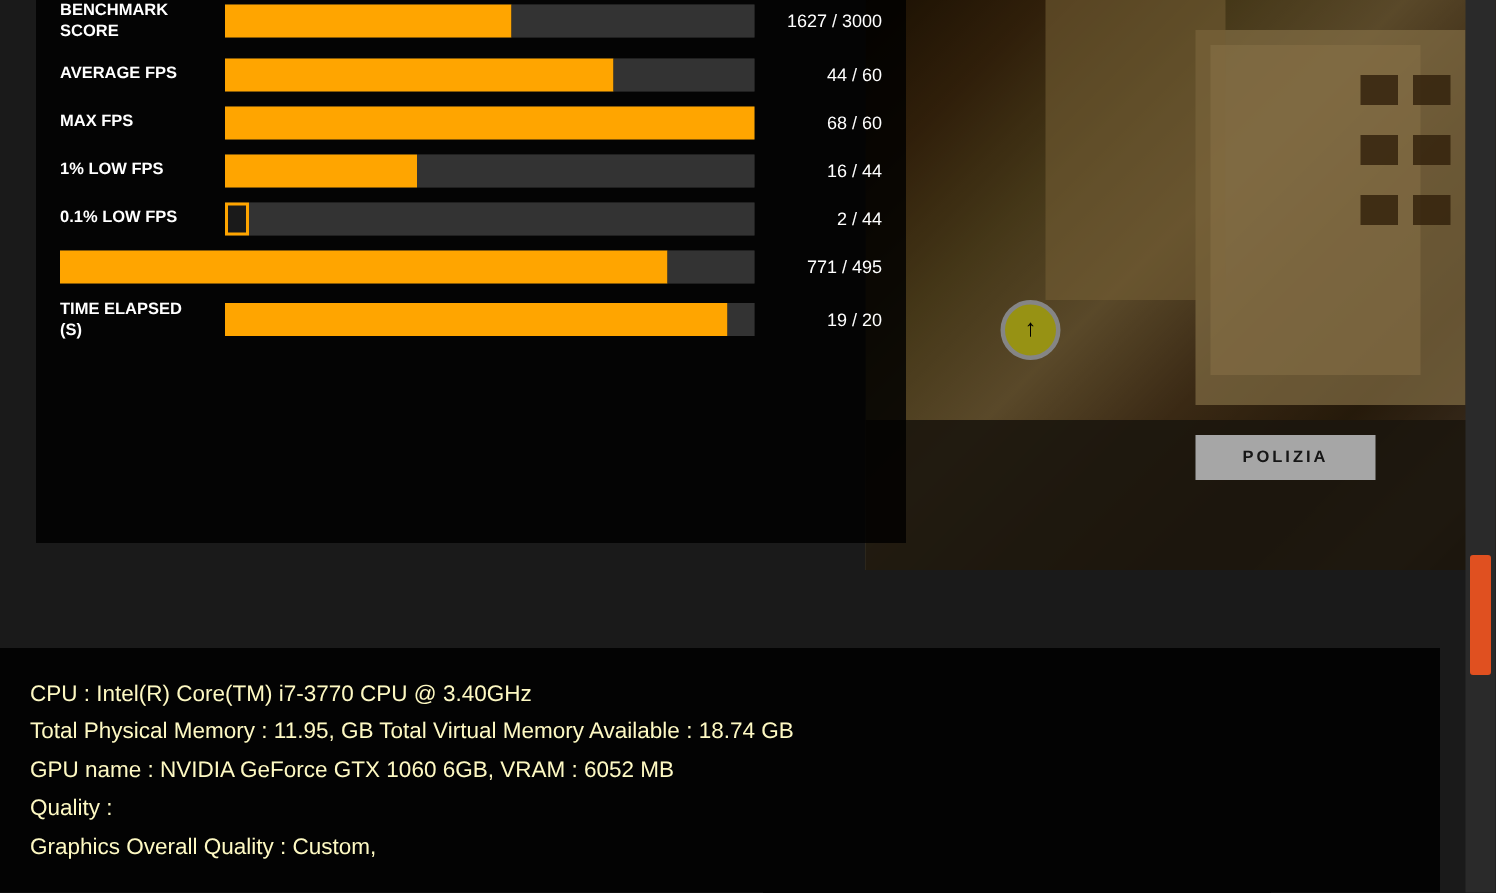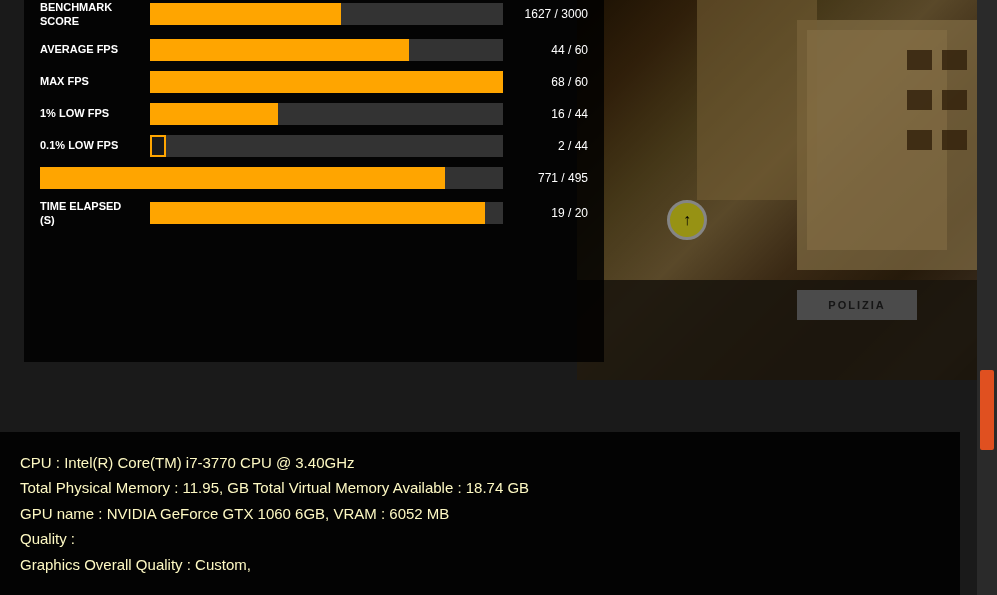--- a/index.html
+++ b/index.html
@@ -180,21 +180,21 @@
 
   <div style="position:absolute;top:50px;right:30px;width:25px;height:20px;background:#4a3010;opacity:0.8;"></div>
   <div style="position:absolute;top:50px;right:65px;width:25px;height:20px;background:#4a3010;opacity:0.8;"></div>
   <div style="position:absolute;top:90px;right:30px;width:25px;height:20px;background:#4a3010;opacity:0.8;"></div>
   <div style="position:absolute;top:90px;right:65px;width:25px;height:20px;background:#4a3010;opacity:0.8;"></div>
   <div style="position:absolute;top:130px;right:30px;width:25px;height:20px;background:#4a3010;opacity:0.8;"></div>
   <div style="position:absolute;top:130px;right:65px;width:25px;height:20px;background:#4a3010;opacity:0.8;"></div>
 
   <div style="position:absolute;bottom:0;left:0;right:0;height:100px;background:#2a2215;opacity:0.9;"></div>
 
-  <div style="position:absolute;bottom:60px;right:80px;width:120px;height:30px;background:#737373;display:flex;align-items:center;justify-content:center;">
+  <div style="position:absolute;bottom:60px;right:80px;width:120px;height:30px;background:#ffffff;display:flex;align-items:center;justify-content:center;">
     <span style="font-size:11px;font-weight:bold;color:#222;letter-spacing:2px;">POLIZIA</span>
   </div>
 
   <div style="position:absolute;top:200px;right:290px;width:40px;height:40px;border-radius:50%;background:#e8e020;border:3px solid #ccc;display:flex;align-items:center;justify-content:center;">
     <span style="font-size:16px;color:#000;">↑</span>
   </div>
   <div style="position:absolute;inset:0;background:rgba(0,0,0,0.35);"></div>
 </div>
 
 <div class="overlay-panel">

